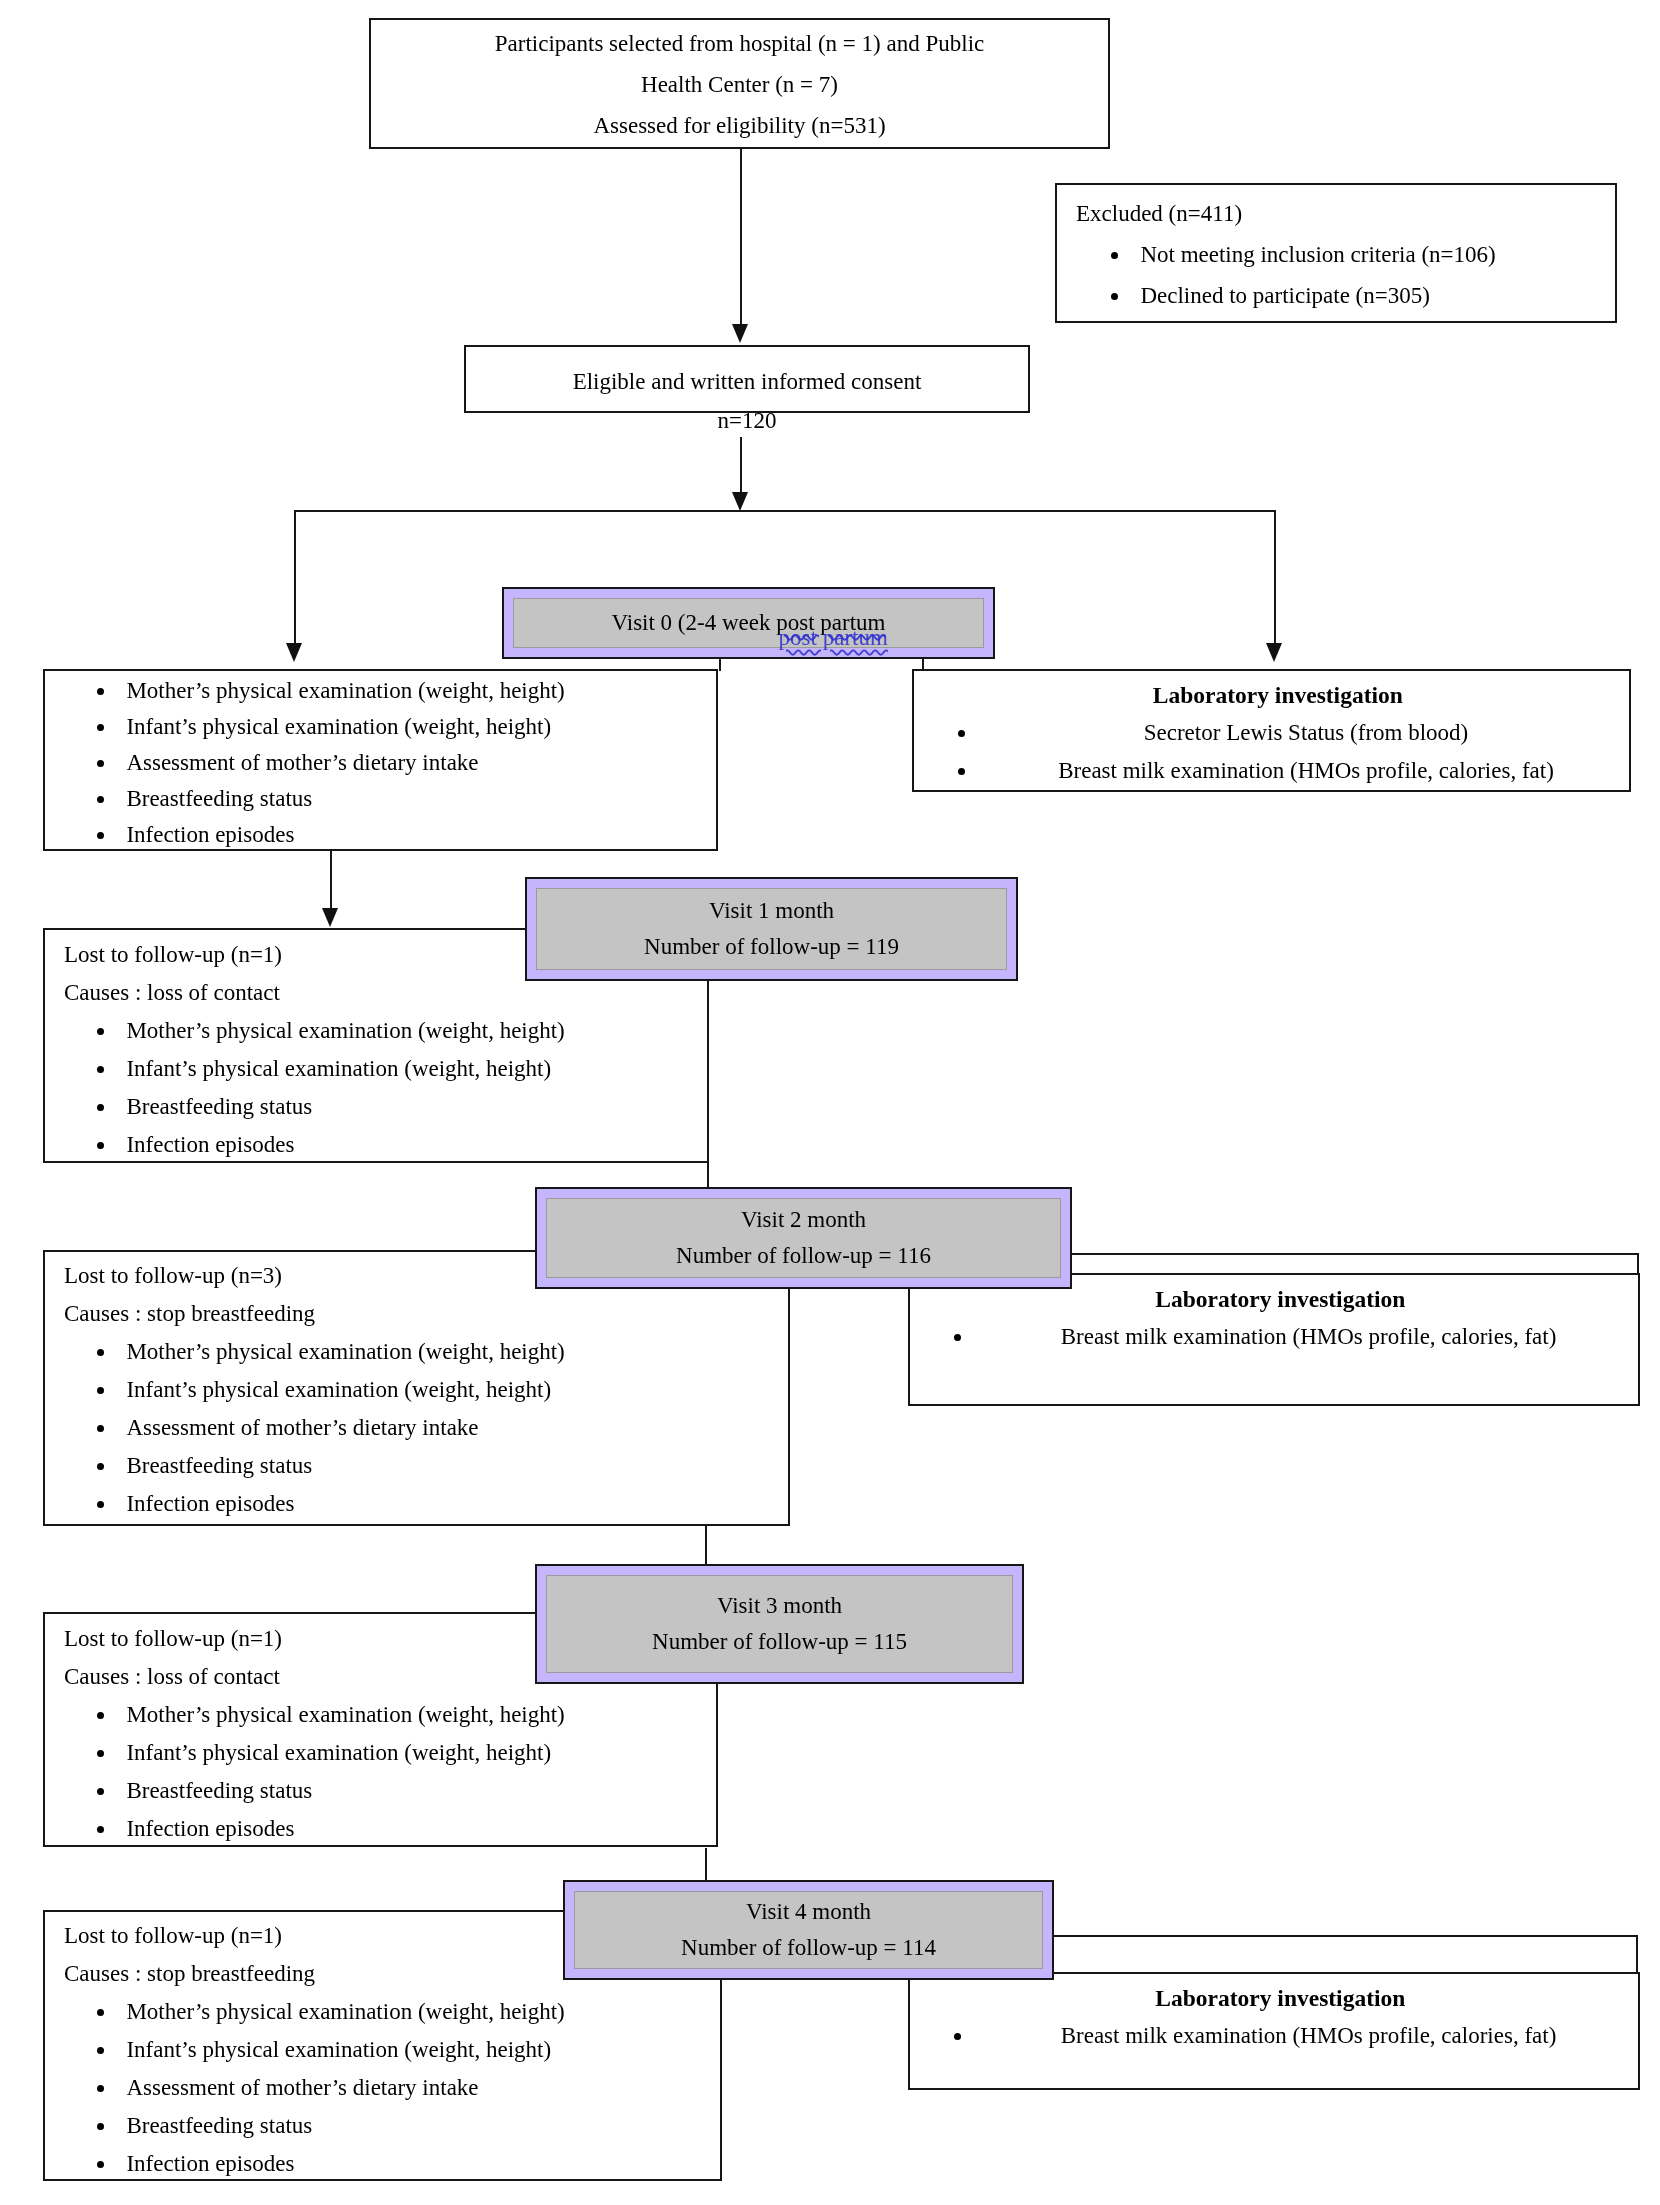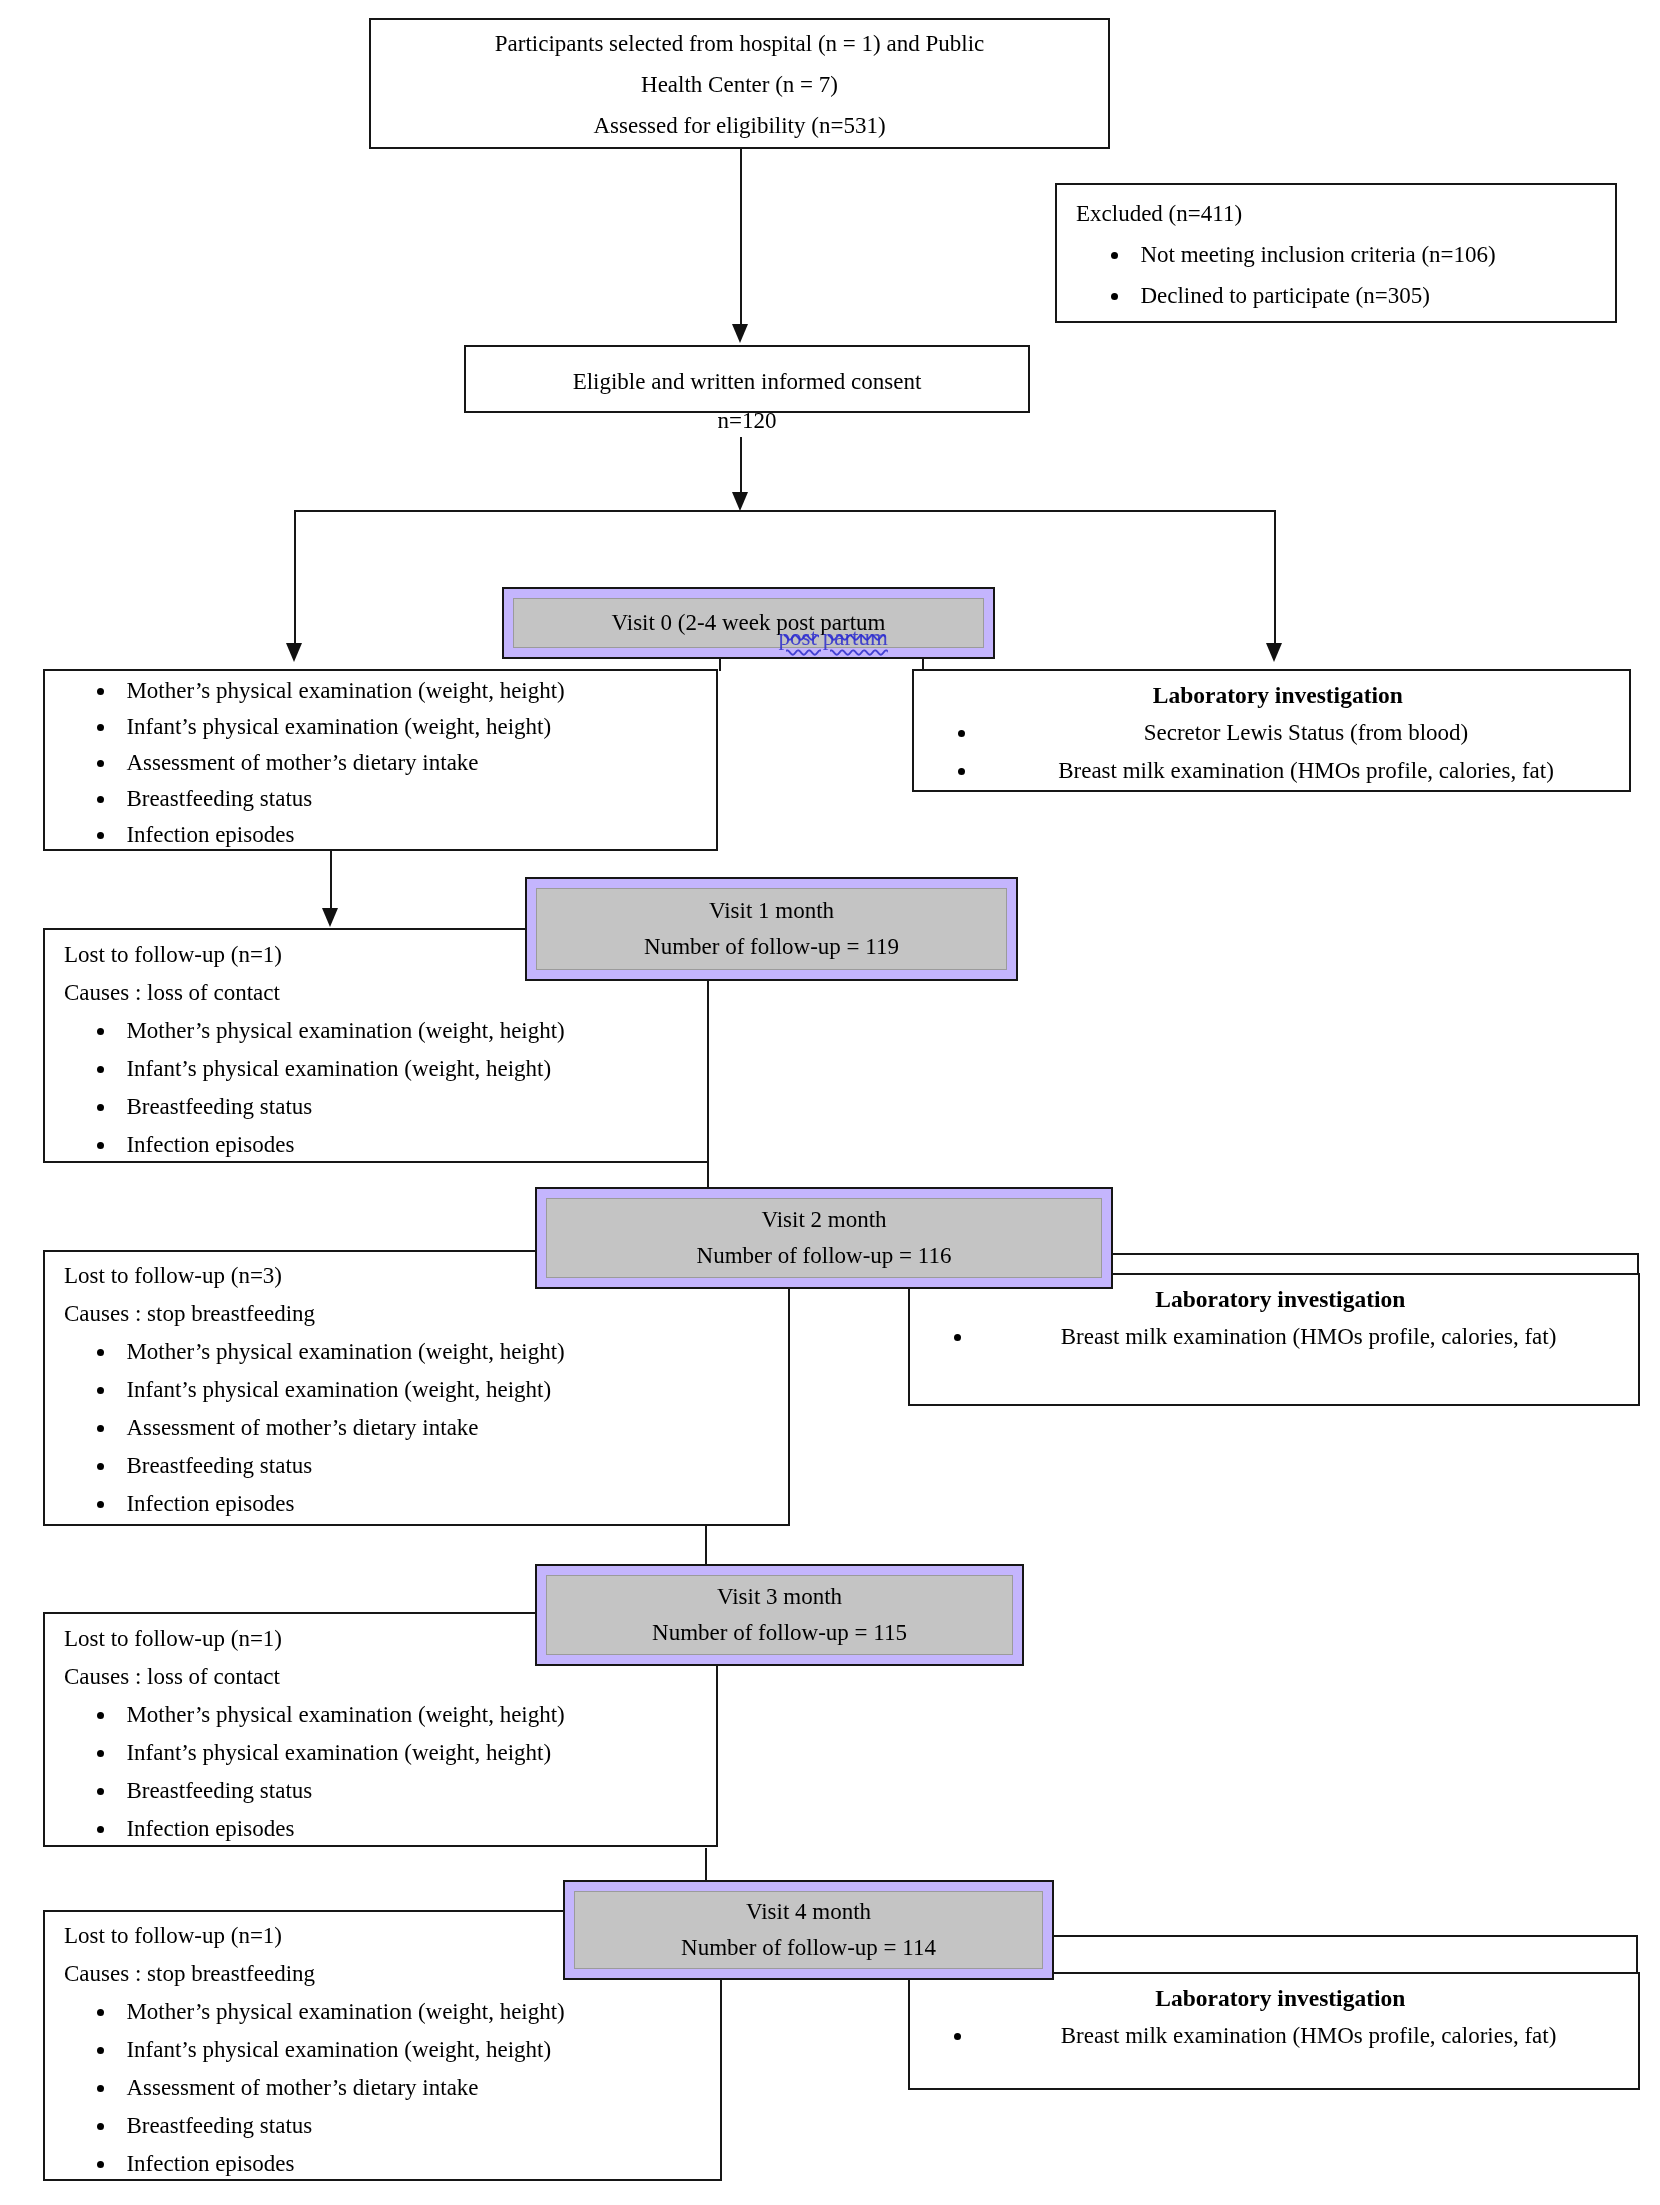--- a/index.html
+++ b/index.html
@@ -155,39 +155,39 @@
     </ul>
   </div>
 
   <div class="box pad-sm" style="left:908px;top:1273px;width:732px;height:133px;">
     <div class="lab-title">Laboratory investigation</div>
     <ul style="padding-left:47px;">
       <li>Breast milk examination (HMOs profile, calories, fat)</li>
     </ul>
   </div>
 
-  <div class="visit-header" style="left:535px;top:1187px;width:578px;height:102px;">
+  <div class="visit-header" style="left:535px;top:1187px;width:537px;height:102px;">
     <div class="gray">
       <div>Visit 2 month</div>
       <div>Number of follow-up = 116</div>
     </div>
   </div>
 
   <div class="box" style="left:43px;top:1612px;width:675px;height:235px;padding:6.3px 4.7px 0 19px;">
     <div>Lost to follow-up (n=1)</div>
     <div>Causes : loss of contact</div>
     <ul style="padding-left:53px;">
       <li>Mother’s physical examination (weight, height)</li>
       <li>Infant’s physical examination  (weight, height)</li>
       <li>Breastfeeding  status</li>
       <li>Infection episodes</li>
     </ul>
   </div>
 
-  <div class="visit-header" style="left:535px;top:1564px;width:489px;height:102px;padding-left:44px;">
+  <div class="visit-header" style="left:535px;top:1564px;width:489px;height:120px;padding-left:44px;">
     <div class="gray">
       <div>Visit 3 month</div>
       <div>Number of follow-up = 115</div>
     </div>
   </div>
 
   <div class="box" style="left:43px;top:1910px;width:679px;height:271px;padding:4.7px 4.7px 0 19px;">
     <div>Lost to follow-up (n=1)</div>
     <div>Causes : stop breastfeeding</div>
     <ul style="padding-left:53px;">

